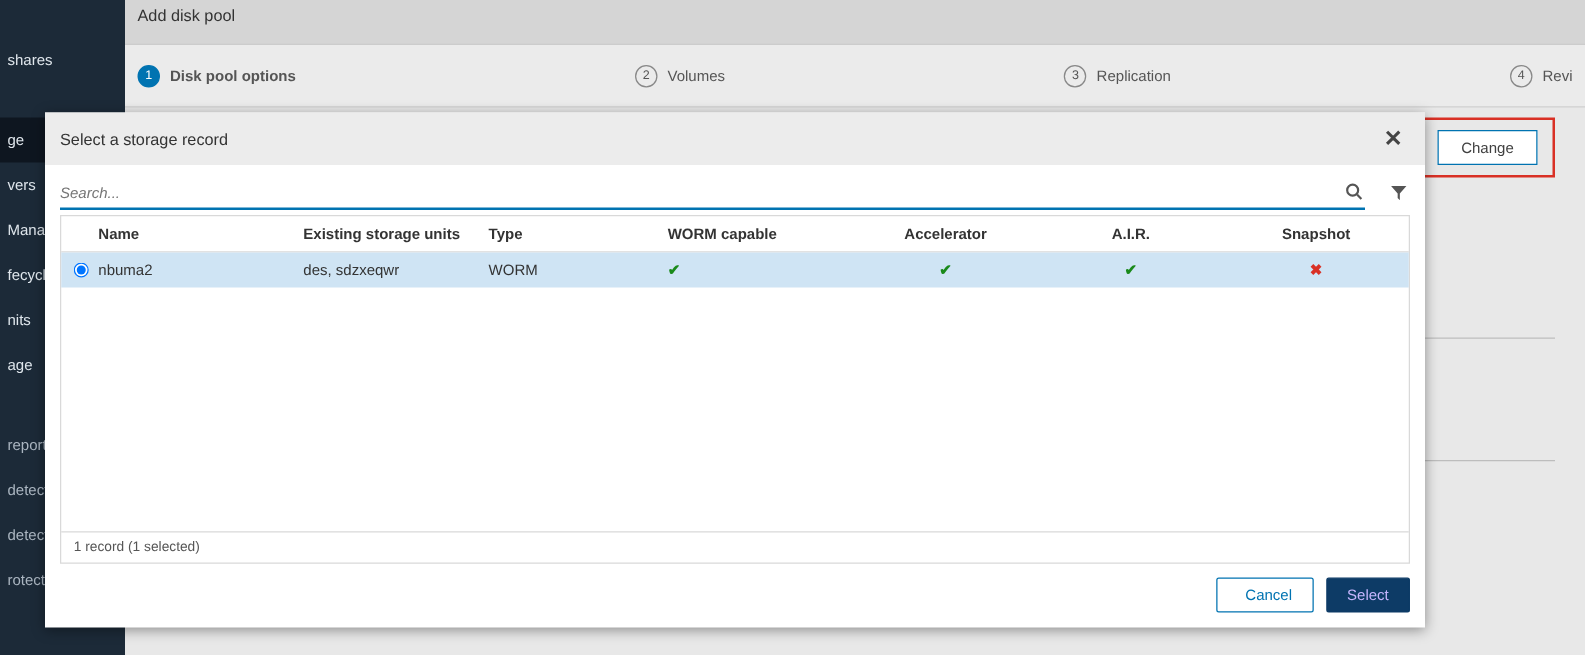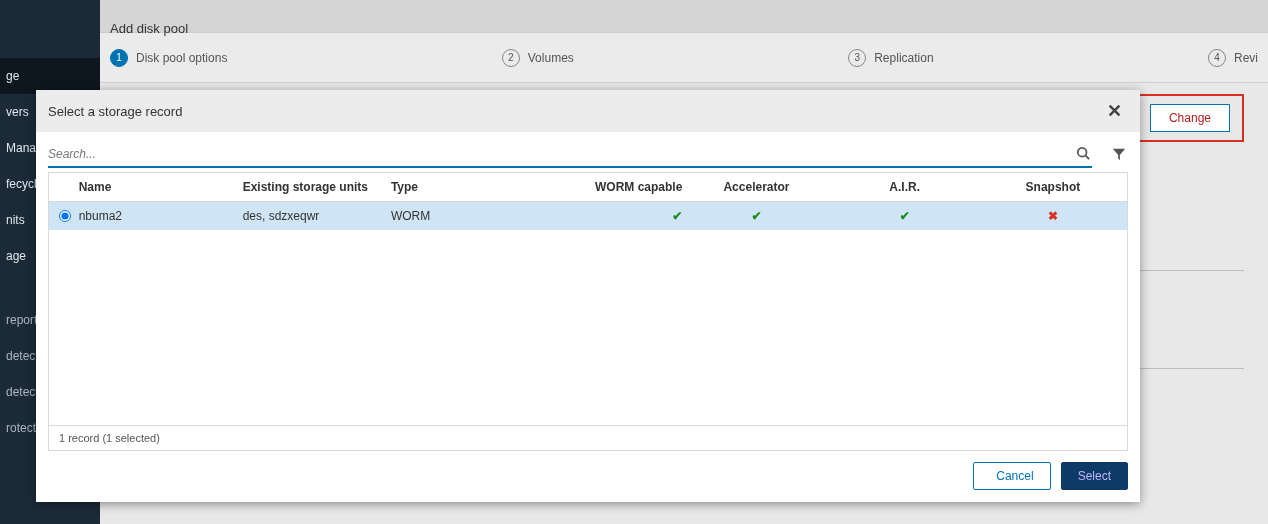--- a/index.html
+++ b/index.html
@@ -18,43 +18,43 @@
   .sidebar .item.active { background: #0e1620; }
   .sidebar .group-gap { height: 28px; }
   .sidebar .item.pale { color: #aab5c0; }
 
   
   .main {
     position: absolute; left: 100px; top: 0; right: 0; height: 524px;
     background: #e8e8e8;
   }
   .header-bar {
-    height: 18px; line-height: 26px; padding: 16px 10px; font-size: 13px;
+    height: 36px; line-height: 26px; padding: 0 10px; font-size: 13px;
     background: rgba(0,0,0,0.08); border-bottom: 1px solid #ccc;
   }
   .stepper {
     display: flex; align-items: center; height: 50px; padding: 0 10px;
     border-bottom: 1px solid #d0d0d0;
     background: rgba(255,255,255,0.15);
   }
   .step { display: flex; align-items: center; gap: 8px; }
   .step-num {
     width: 18px; height: 18px; border-radius: 50%; display: flex; align-items: center; justify-content: center;
     font-size: 10px; border: 1px solid #888; color: #555; background: transparent;
   }
   .step.active .step-num { background: #0073b1; border-color: #0073b1; color: #fff; }
-  .step.active .step-label { font-weight: normal; }
+  .step.active .step-label { font-weight: bold; }
   .step-label { font-size: 12px; color: #555; }
   .step-spacer { flex: 1; }
   .change-btn-wrap {
     position: absolute; right: 24px; top: 94px; border: 2px solid #d93025; padding: 8px 12px;
     background: #e8e8e8;
   }
   .change-btn {
-    border: 1px solid #0073b1; color: #b91c1c; background: #fff;
+    border: 1px solid #0073b1; color: #404040; background: #fff;
     padding: 6px 18px; font-size: 12px; font-family: inherit; cursor: pointer;
   }
   .bg-hr { position: absolute; left: 10px; right: 24px; height: 0; border-top:1px solid #bdbdbd; }
 
   
   .modal {
     position: absolute; left: 36px; top: 90px; width: 1104px; height: 412px;
     background: #fff; box-shadow: 0 2px 10px rgba(0,0,0,0.4);
     display: flex; flex-direction: column; z-index: 10;
   }
@@ -80,21 +80,21 @@
 
   .table { border: 1px solid #d9d9d9; flex:1; display:flex; flex-direction:column; }
   .thead, .trow { display:flex; align-items:center; }
   .thead { border-bottom:1px solid #d9d9d9; font-weight:bold; font-size:12px; padding: 7px 0; }
   .trow  { font-size:12px; padding: 5px 0; }
   .trow.selected { background:#cfe4f4; }
   .col-radio   { width:30px; text-align:center; }
   .col-name    { width:166px; }
   .col-units   { width:150px; }
   .col-type    { width:145px; }
-  .col-worm    { width:150px; text-align:right; }
+  .col-worm    { width:150px; text-align:left; }
   .col-accel   { width:150px; text-align:center; }
   .col-air     { width:150px; text-align:center; }
   .col-snap    { width:150px; text-align:center; }
   .icon-check { color:#1a8a1a; font-weight:bold; }
   .icon-x     { color:#d93025; font-weight:bold; }
   .table-space { flex:1; }
   .table-footer { border-top:1px solid #d9d9d9; padding: 6px 10px; font-size:11px; color:#555; }
 
   .modal-actions {
     padding: 10px 12px 12px 12px; display:flex; justify-content:flex-end; gap:10px;
@@ -103,20 +103,21 @@
   .btn { font-size:12px; padding:6px 16px; font-family:inherit; cursor:pointer; border-radius:2px; }
   .btn-secondary { background:#fff; border:1px solid #0073b1; color:#0073b1;padding-left:22px; }
   .btn-primary   { background:#0d3b66; border:1px solid #0d3b66; color:#c4b5fd; }
 
   .radio { width:12px; height:12px; }
 </style>
 </head>
 <body>
 
 <div class="sidebar">
+  <div class="item">shares</div>
   <div class="group-gap"></div>
   <div class="item active">ge</div>
   <div class="item">vers</div>
   <div class="item">Manage</div>
   <div class="item">fecycle p</div>
   <div class="item">nits</div>
   <div class="item">age</div>
   <div class="group-gap"></div>
   <div class="item pale">reporting</div>
   <div class="item pale">detection</div>

